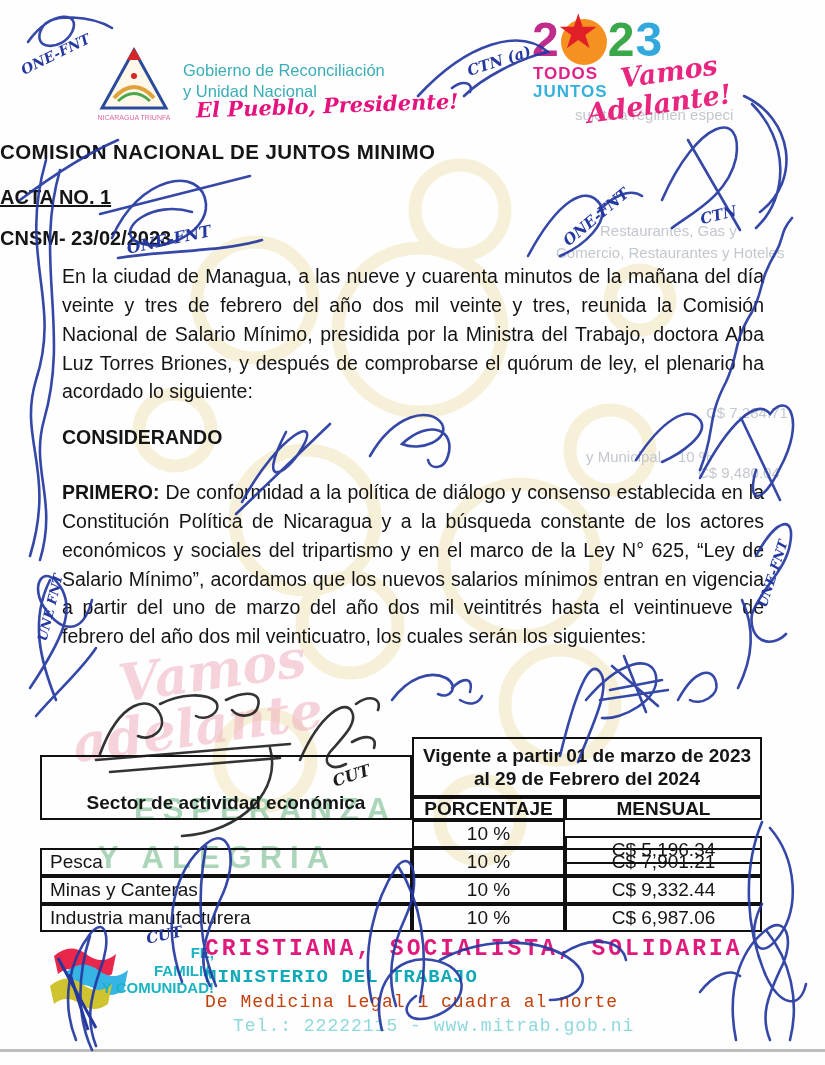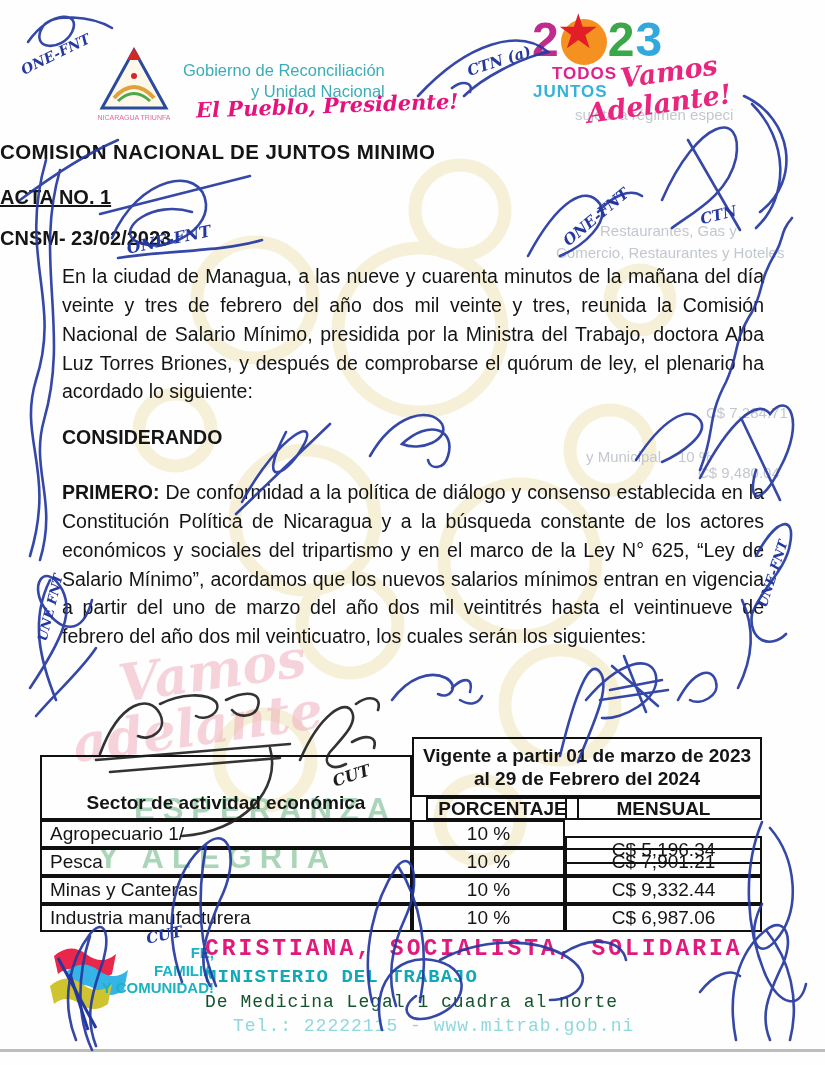--- a/index.html
+++ b/index.html
@@ -34,21 +34,21 @@
   .cell.hdr{font-weight:bold;font-size:19px;text-align:center;line-height:1.22;}
   .cell.name{justify-content:flex-start;padding-left:8px;font-weight:normal;font-size:19px;}
   .cell.val{font-size:19px;}
   
   .fe-block{left:86px;top:944px;width:128px;text-align:right;font-size:15px;font-weight:bold;
         color:#1ab3c1;line-height:1.18;}
   .f-slogan{left:205px;top:936px;font-size:23px;font-weight:bold;color:#e01a7c;
         font-family:"Liberation Mono",monospace;letter-spacing:3px;}
   .f-ministry{left:205px;top:966px;font-size:19px;font-weight:bold;color:#11a9b8;
         font-family:"Liberation Mono",monospace;letter-spacing:1px;}
-  .f-addr{left:205px;top:992px;font-size:18px;color:#14532d;font-family:"Liberation Mono",monospace;letter-spacing:1px;}
+  .f-addr{left:205px;top:992px;font-size:18px;color:#c2410c;font-family:"Liberation Mono",monospace;letter-spacing:1px;}
   .f-contact{left:233px;top:1016px;font-size:18px;color:#8fd8dd;font-family:"Liberation Mono",monospace;letter-spacing:1px;}
   .bottom-line{left:0;top:1049px;width:825px;height:3px;background:#bdbdbd;}
   
   .hw{position:absolute;font-family:"DejaVu Serif",serif;font-style:italic;font-weight:bold;
       color:#2438a0;z-index:6;white-space:nowrap;}
   
   .bt{position:absolute;z-index:1;white-space:nowrap;}
   .bt-gray{color:#c3c8cf;font-size:15px;}
   .bt-pink{color:#efa9b8;font-family:"DejaVu Serif",serif;font-style:italic;font-weight:bold;
         font-size:52px;opacity:.5;transform:rotate(-8deg);}
@@ -94,54 +94,53 @@
 
   <svg class="abs" style="left:98px;top:46px;z-index:2;" width="72" height="80" viewBox="0 0 72 80">
     <polygon points="36,4 68,62 4,62" fill="#fdf8ea" stroke="#2a4b9b" stroke-width="3"></polygon>
     <polygon points="36,2 43,14 29,14" fill="#d42727"></polygon>
     <path d="M16,52 Q36,30 56,52" fill="none" stroke="#e0a13a" stroke-width="4"></path>
     <path d="M20,55 Q36,40 52,55" fill="none" stroke="#4aa84a" stroke-width="3"></path>
     <circle cx="36" cy="30" r="3" fill="#d42727"></circle>
     <text x="36" y="74" font-size="7" fill="#e069a0" text-anchor="middle" font-family="Liberation Sans,sans-serif">NICARAGUA TRIUNFA</text>
   </svg>
 
-  <div class="abs gov-name" style="z-index:2;text-align:right;">
+  <div class="abs gov-name" style="z-index:2;">
     <div>Gobierno de Reconciliación</div>
     <div>y Unidad Nacional</div>
   </div>
   <div class="abs slogan-script" style="z-index:2;">El Pueblo, Presidente!</div>
 
   <div class="abs year-digits" style="z-index:2;">
     <span style="color:#bf2c8c;">2</span>
     <span class="digit-zero">
         <span class="star">★</span>
       </span>
     <span style="color:#3aa748;">2</span>
     <span style="color:#32a8dd;">3</span>
   </div>
-  <div class="abs todos" style="z-index:2;margin-left:19px;">TODOS</div>
+  <div class="abs todos" style="z-index:2;">TODOS</div>
   <div class="abs juntos" style="z-index:2;text-align:center;">JUNTOS</div>
   <div class="abs vamos1" style="z-index:2;">Vamos</div>
   <div class="abs vamos2" style="z-index:2;">Adelante!</div>
 
   <div class="t1" style="z-index:2;">COMISION NACIONAL DE JUNTOS MINIMO</div>
   <div class="t2" style="z-index:2;">ACTA NO. 1</div>
   <div class="t3" style="z-index:2;">CNSM- 23/02/2023</div>
 
   <div class="para p1" style="z-index:2;">En la ciudad de Managua, a las nueve y cuarenta minutos de la mañana del día veinte y tres de febrero del año dos mil veinte y tres, reunida la Comisión Nacional de Salario Mínimo, presidida por la Ministra del Trabajo, doctora Alba Luz Torres Briones, y después de comprobarse el quórum de ley, el plenario ha acordado lo siguiente:</div>
   <div class="considerando" style="z-index:2;">CONSIDERANDO</div>
   <div class="para p2" style="z-index:2;"><b>PRIMERO:</b><span> De conformidad a la política de diálogo y consenso establecida en la Constitución Política de Nicaragua y a la búsqueda constante de los actores económicos y sociales del tripartismo y en el marco de la Ley N° 625,  “Ley de Salario Mínimo”, acordamos que los nuevos salarios mínimos entran en vigencia a partir del uno de marzo del año dos mil veintitrés hasta el veintinueve de febrero del año dos mil veinticuatro, los cuales serán los siguientes:</span></div>
 
   <div class="tbl">
     <div class="cell hdr" style="left:0;top:18px;width:372px;height:65px;align-items:flex-end;padding-bottom:4px;">Sector de actividad económica</div>
     <div class="cell hdr" style="left:372px;top:0;width:350px;height:60px;padding:14px 6px;">Vigente a partir 01 de marzo de 2023 al 29 de Febrero del 2024</div>
-    <div class="cell hdr" style="left:386px;top:60px;width:153px;height:23px;">PORCENTAJE</div>
+    <div class="cell hdr" style="left:372px;top:60px;width:153px;height:23px;">PORCENTAJE</div>
     <div class="cell hdr" style="left:525px;top:60px;width:197px;height:23px;">MENSUAL</div>
 
-    <div class="cell name" style="left:0;top:83px;width:372px;height:28px;">Agropecuario 1/</div>
     <div class="cell val" style="left:372px;top:83px;width:153px;height:28px;">10 %</div>
     <div class="cell val" style="left:525px;top:83px;width:197px;height:28px;margin-top:16px;">C$ 5,196.34</div>
 
     <div class="cell name" style="left:0;top:111px;width:372px;height:28px;">Pesca</div>
     <div class="cell val" style="left:372px;top:111px;width:153px;height:28px;">10 %</div>
     <div class="cell val" style="left:525px;top:111px;width:197px;height:28px;">C$ 7,901.21</div>
 
     <div class="cell name" style="left:0;top:139px;width:372px;height:28px;">Minas y Canteras</div>
     <div class="cell val" style="left:372px;top:139px;width:153px;height:28px;">10 %</div>
     <div class="cell val" style="left:525px;top:139px;width:197px;height:28px;">C$ 9,332.44</div>

